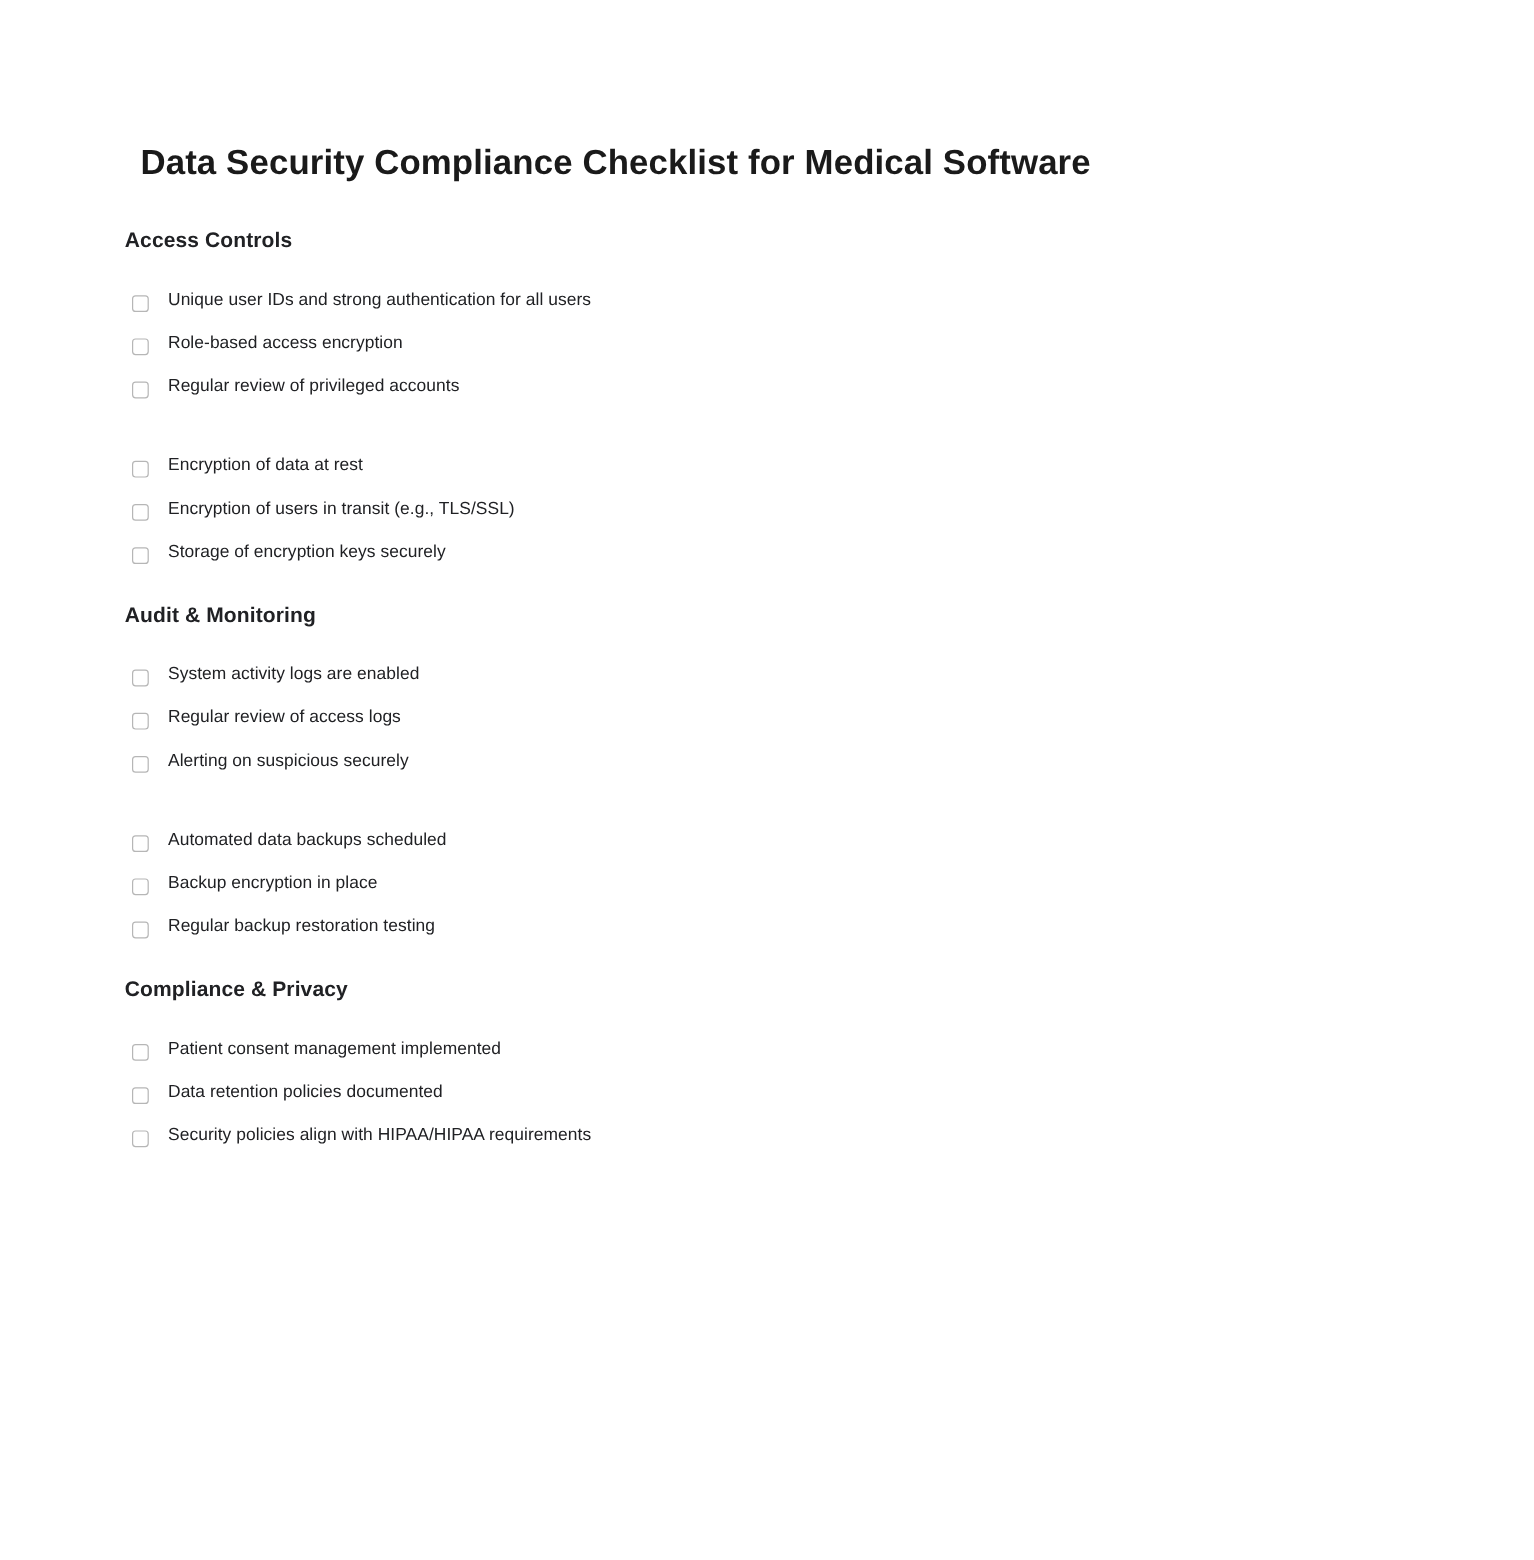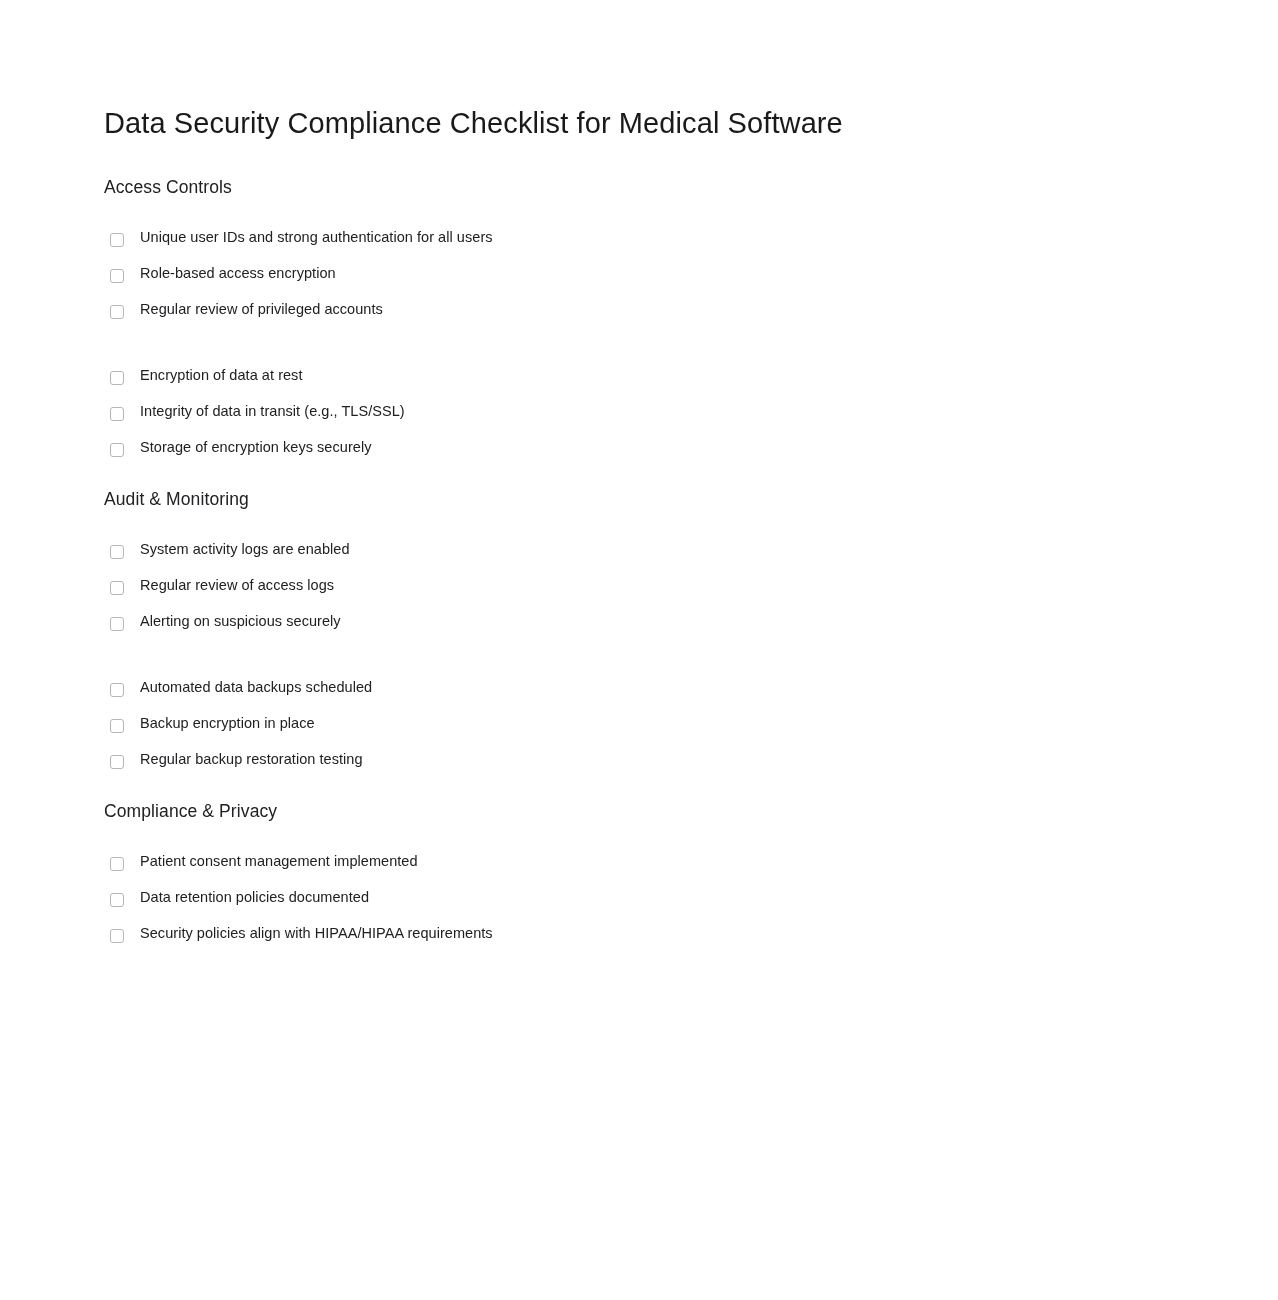--- a/index.html
+++ b/index.html
@@ -25,39 +25,39 @@
 
   .content {
     position: absolute;
     left: 104px;
     top: 103px;
     width: 1060px;
   }
 
   .doc-title {
     font-size: 29px;
-    font-weight: 400;
+    font-weight: 700;
     line-height: 40px;
     letter-spacing: 0.1px;
     color: #1a1a1a;
-    margin: 0;
+    margin: 13px;
     padding: 0;
     white-space: nowrap;
   }
 
   .section {
     margin-top: 30px;
   }
   .section:first-of-type {
     margin-top: 32px;
   }
 
   .section-heading {
     font-size: 17.5px;
-    font-weight: 400;
+    font-weight: 700;
     line-height: 24px;
     color: #202124;
     margin: 0 0 12px 0;
     letter-spacing: 0.1px;
     white-space: nowrap;
   }
 
   .check-list {
     list-style: none;
     margin: 0;
@@ -121,21 +121,21 @@
           </ul>
         </div>
         <div class="section">
           <ul class="check-list">
             <li class="check-item">
               <span class="checkbox"></span>
               <span class="check-label">Encryption of data at rest</span>
             </li>
             <li class="check-item">
               <span class="checkbox"></span>
-              <span class="check-label">Integrity of data in transit (e.g., TLS/SSL)</span>
+              <span class="check-label">Encryption of users in transit (e.g., TLS/SSL)</span>
             </li>
             <li class="check-item">
               <span class="checkbox"></span>
               <span class="check-label">Storage of encryption keys securely</span>
             </li>
           </ul>
         </div>
         <div class="section">
           <h2 class="section-heading">Audit &amp; Monitoring</h2>
           <ul class="check-list">

